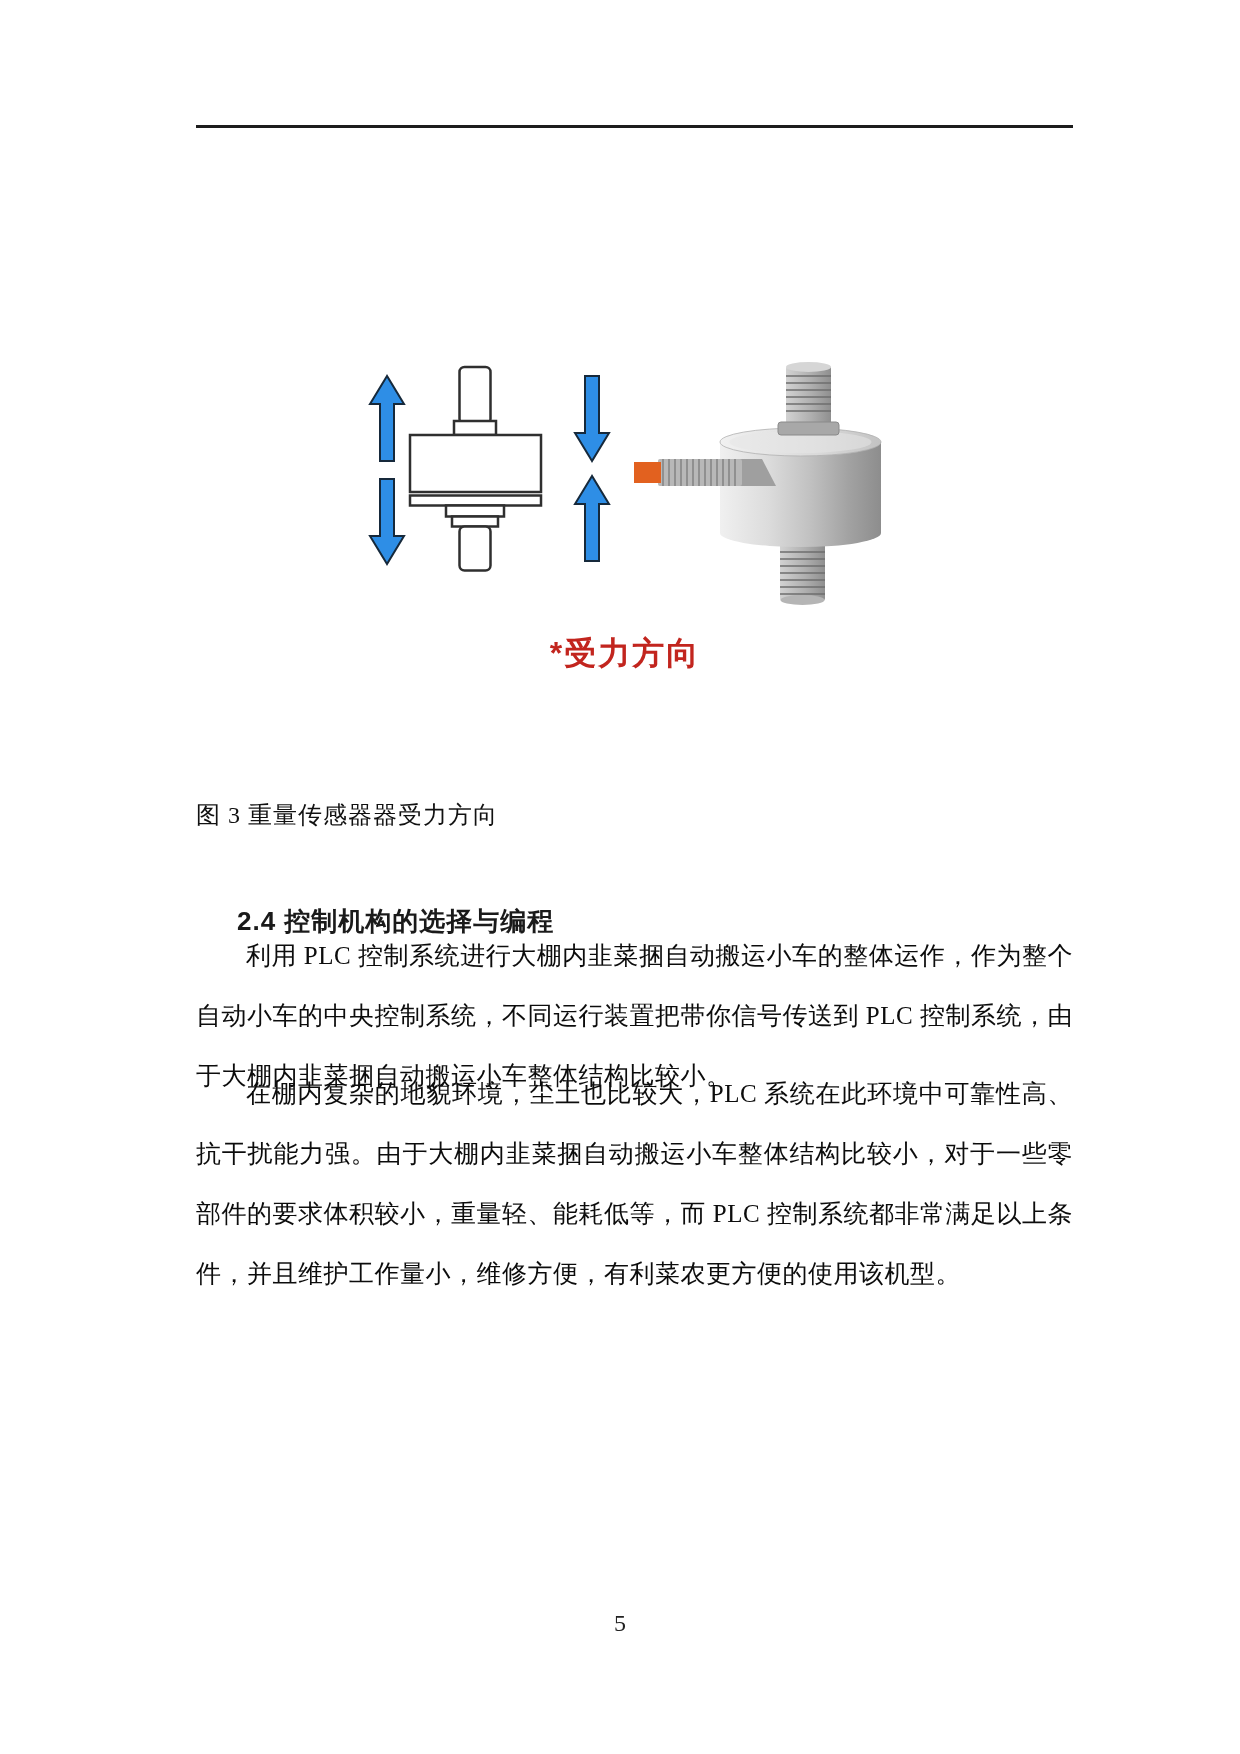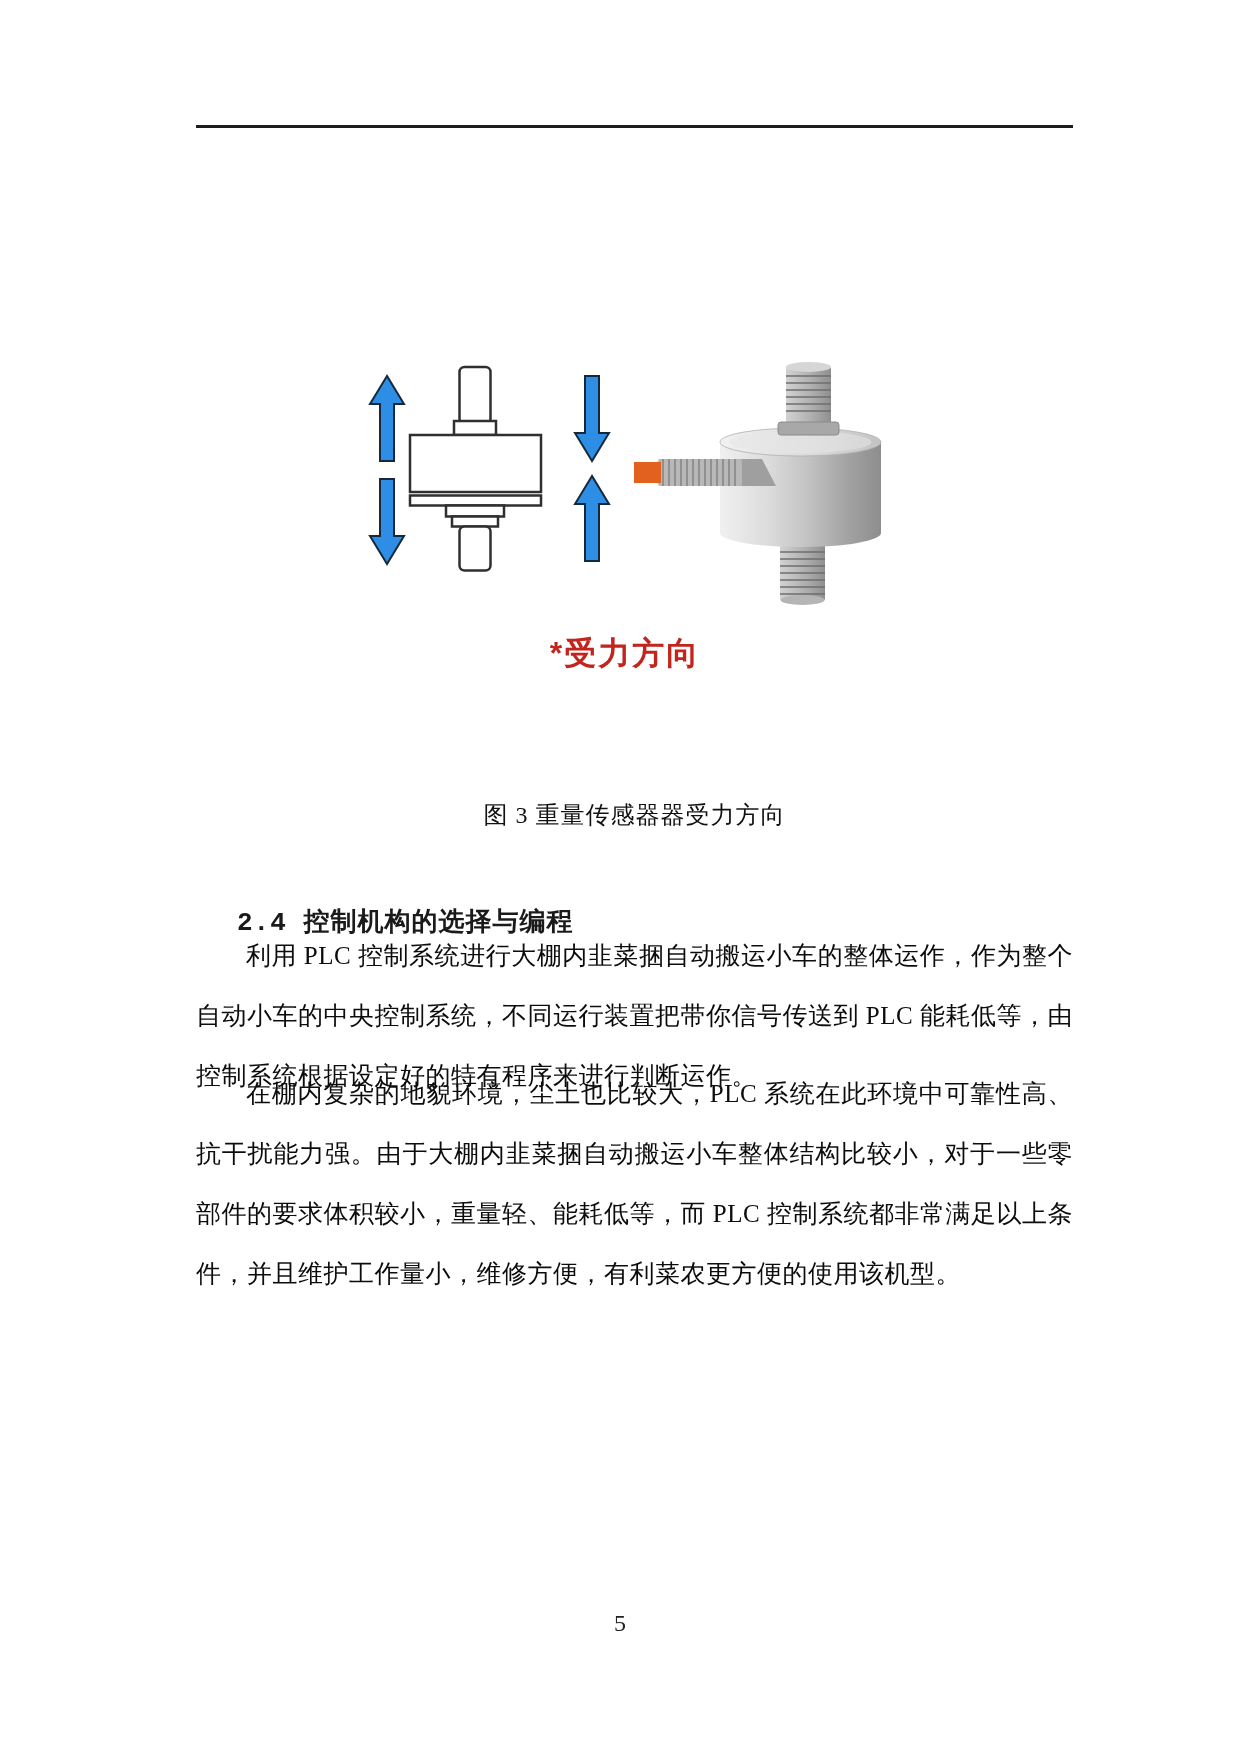--- a/index.html
+++ b/index.html
@@ -38,30 +38,29 @@
     font-weight: 700;
     font-size: 32px;
     letter-spacing: 2px;
     color: var(--force-label-color, #c2251e);
   }
   .figure-caption {
     position: absolute;
     left: 196px;
     top: 799px;
     width: 877px;
-    text-align: center;
     font-size: 24px;
     letter-spacing: 1px;
     color: #111;
   }
   .section-heading {
     position: absolute;
     left: 237px;
     top: 882px;
-    font-family: Liberation Mono, monospace;
+    font-family: Liberation Sans, sans-serif;
     font-weight: 700;
     font-size: 26px;
     letter-spacing: 1px;
     color: #1a1a1a;
   }
   .body-paragraph {
     position: absolute;
     left: 196px;
     width: 877px;
     margin: 0;
@@ -181,19 +180,19 @@
       <rect x="334" y="152" width="27" height="21" fill="var(--cable-color, #e2611f)"></rect>
     </g>
   </svg>
 
   <div class="force-label">*受力方向</div>
 
   <div class="figure-caption">图 3 重量传感器器受力方向</div>
 
   <h2 class="section-heading">2.4 控制机构的选择与编程</h2>
 
-  <p class="body-paragraph paragraph-1">利用 PLC 控制系统进行大棚内韭菜捆自动搬运小车的整体运作，作为整个自动小车的中央控制系统，不同运行装置把带你信号传送到 PLC 能耗低等，由控制系统根据设定好的特有程序来进行判断运作。</p>
+  <p class="body-paragraph paragraph-1">利用 PLC 控制系统进行大棚内韭菜捆自动搬运小车的整体运作，作为整个自动小车的中央控制系统，不同运行装置把带你信号传送到 PLC 控制系统，由于大棚内韭菜捆自动搬运小车整体结构比较小。</p>
 
   <p class="body-paragraph paragraph-2">在棚内复杂的地貌环境，尘土也比较大，PLC 系统在此环境中可靠性高、抗干扰能力强。由于大棚内韭菜捆自动搬运小车整体结构比较小，对于一些零部件的要求体积较小，重量轻、能耗低等，而 PLC 控制系统都非常满足以上条件，并且维护工作量小，维修方便，有利菜农更方便的使用该机型。</p>
 
   <div class="page-number">5</div>
 
 </div>
 
 </body></html>

